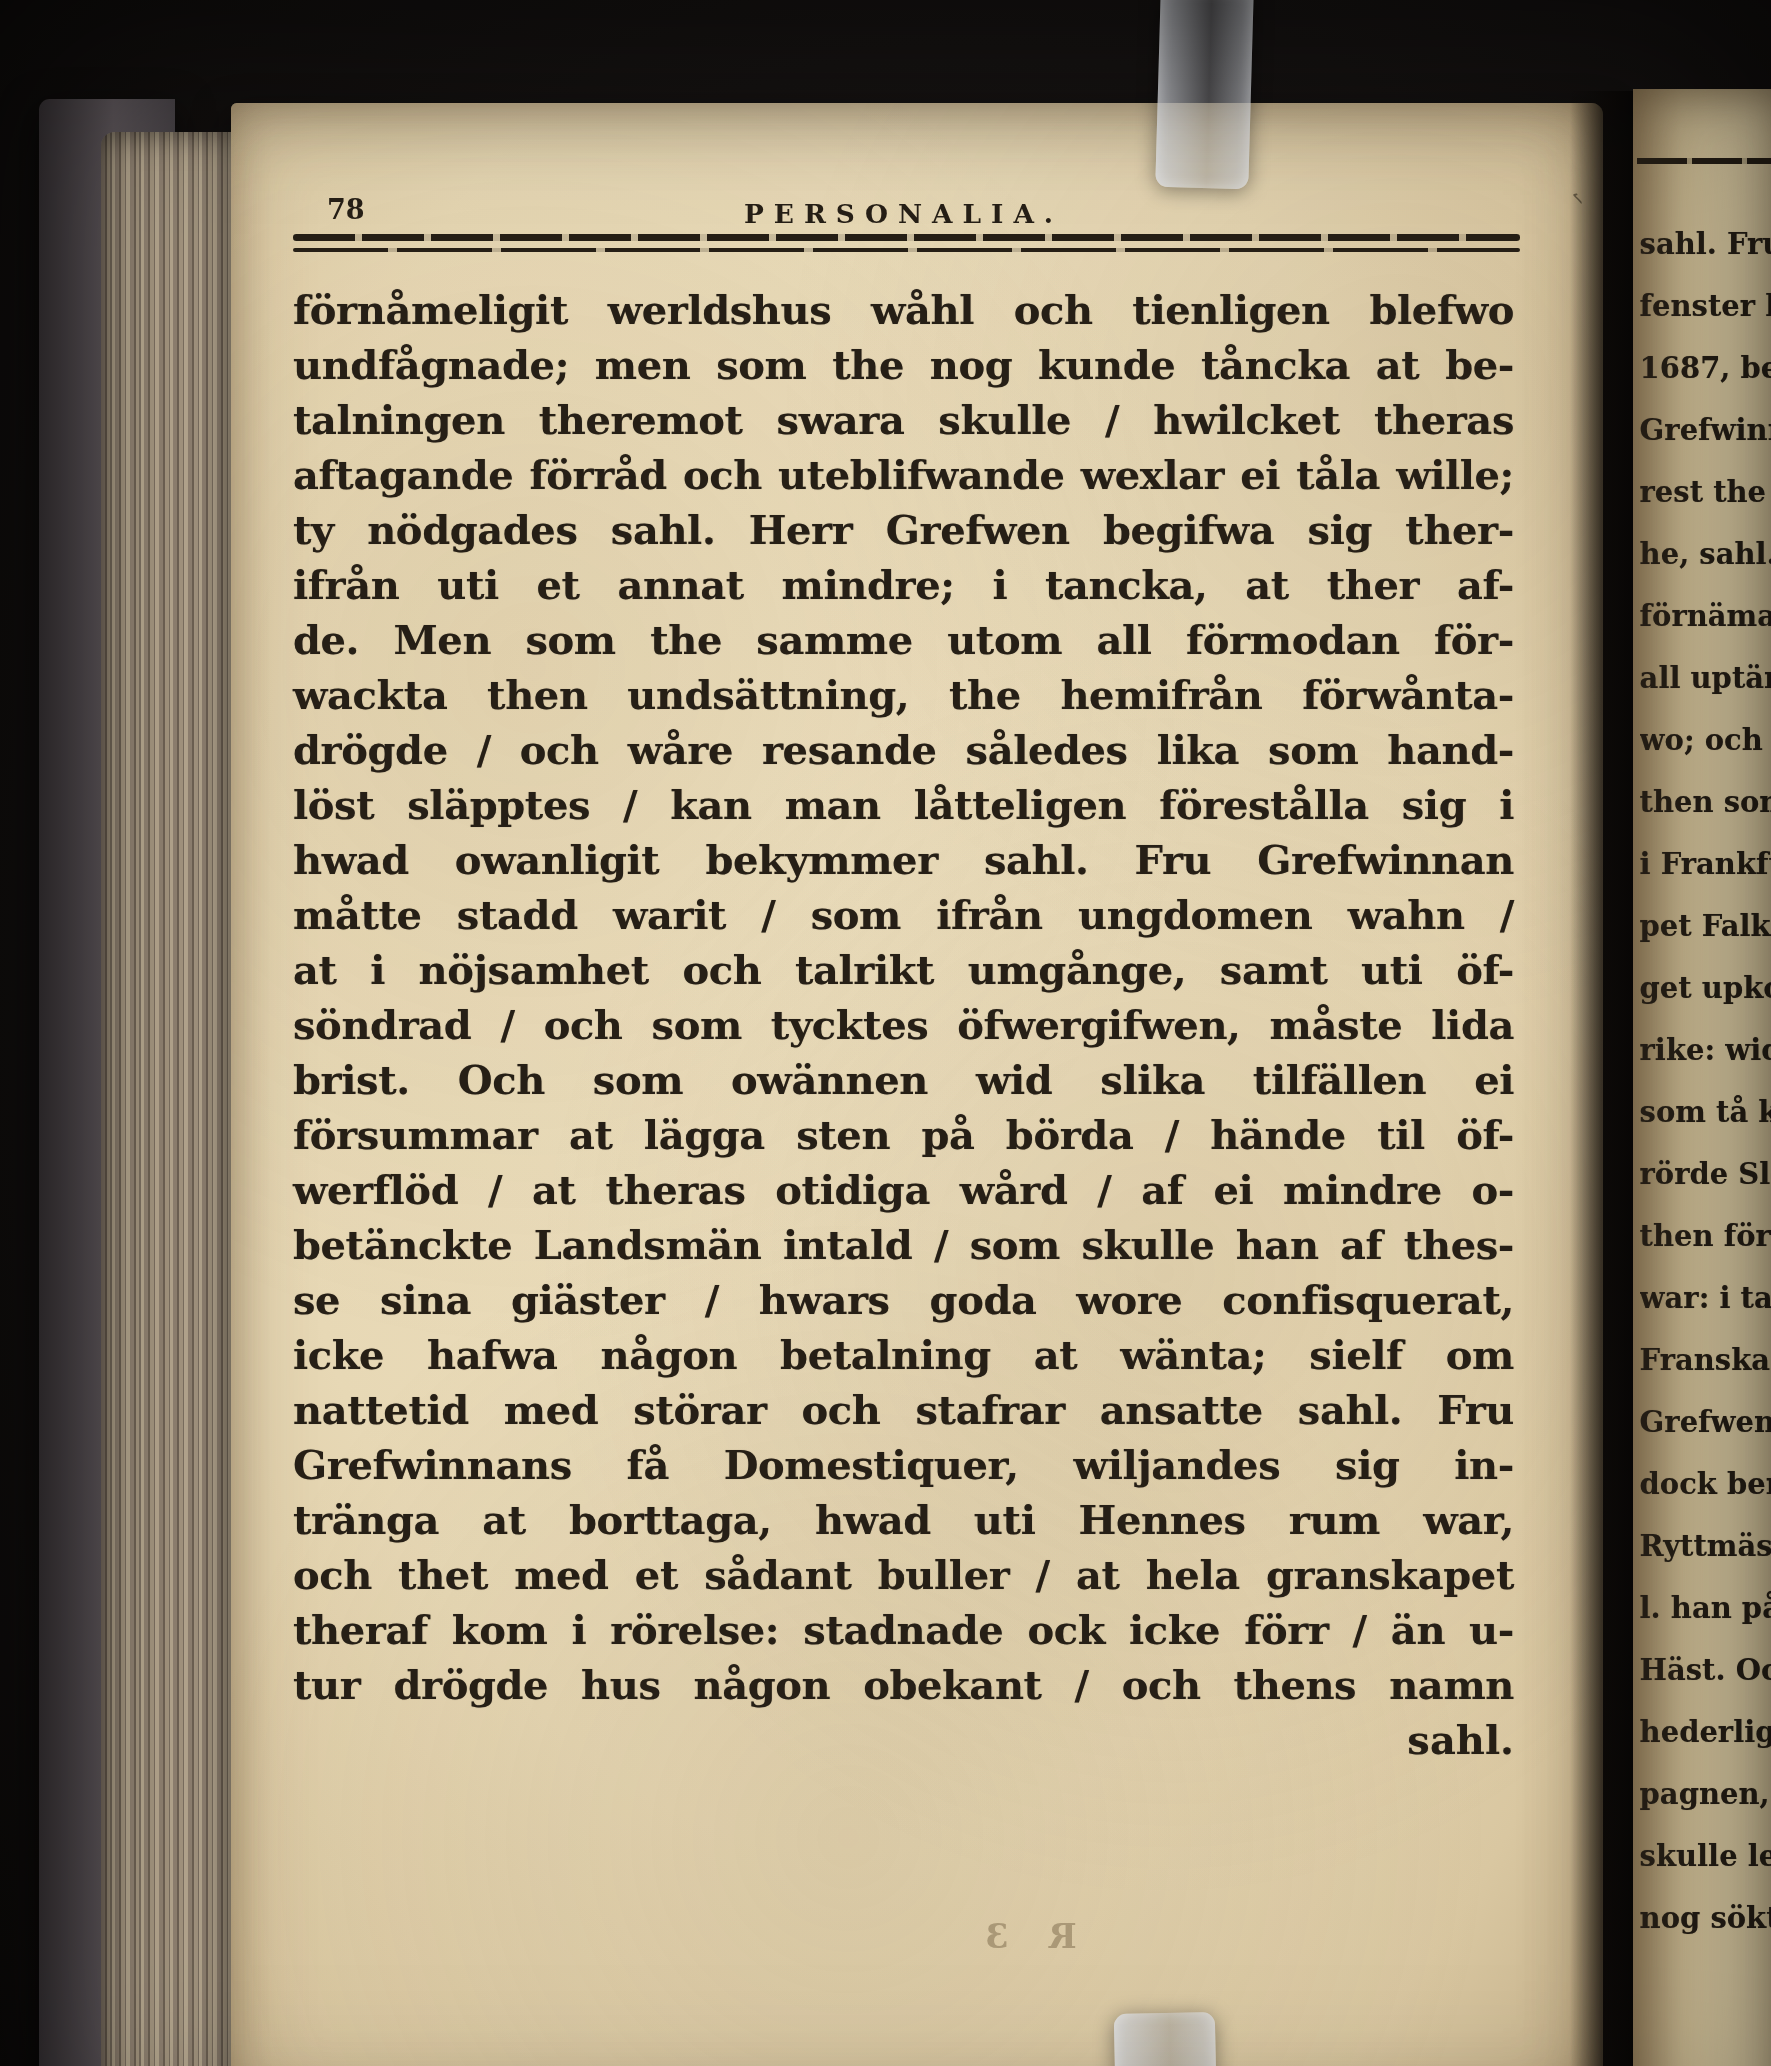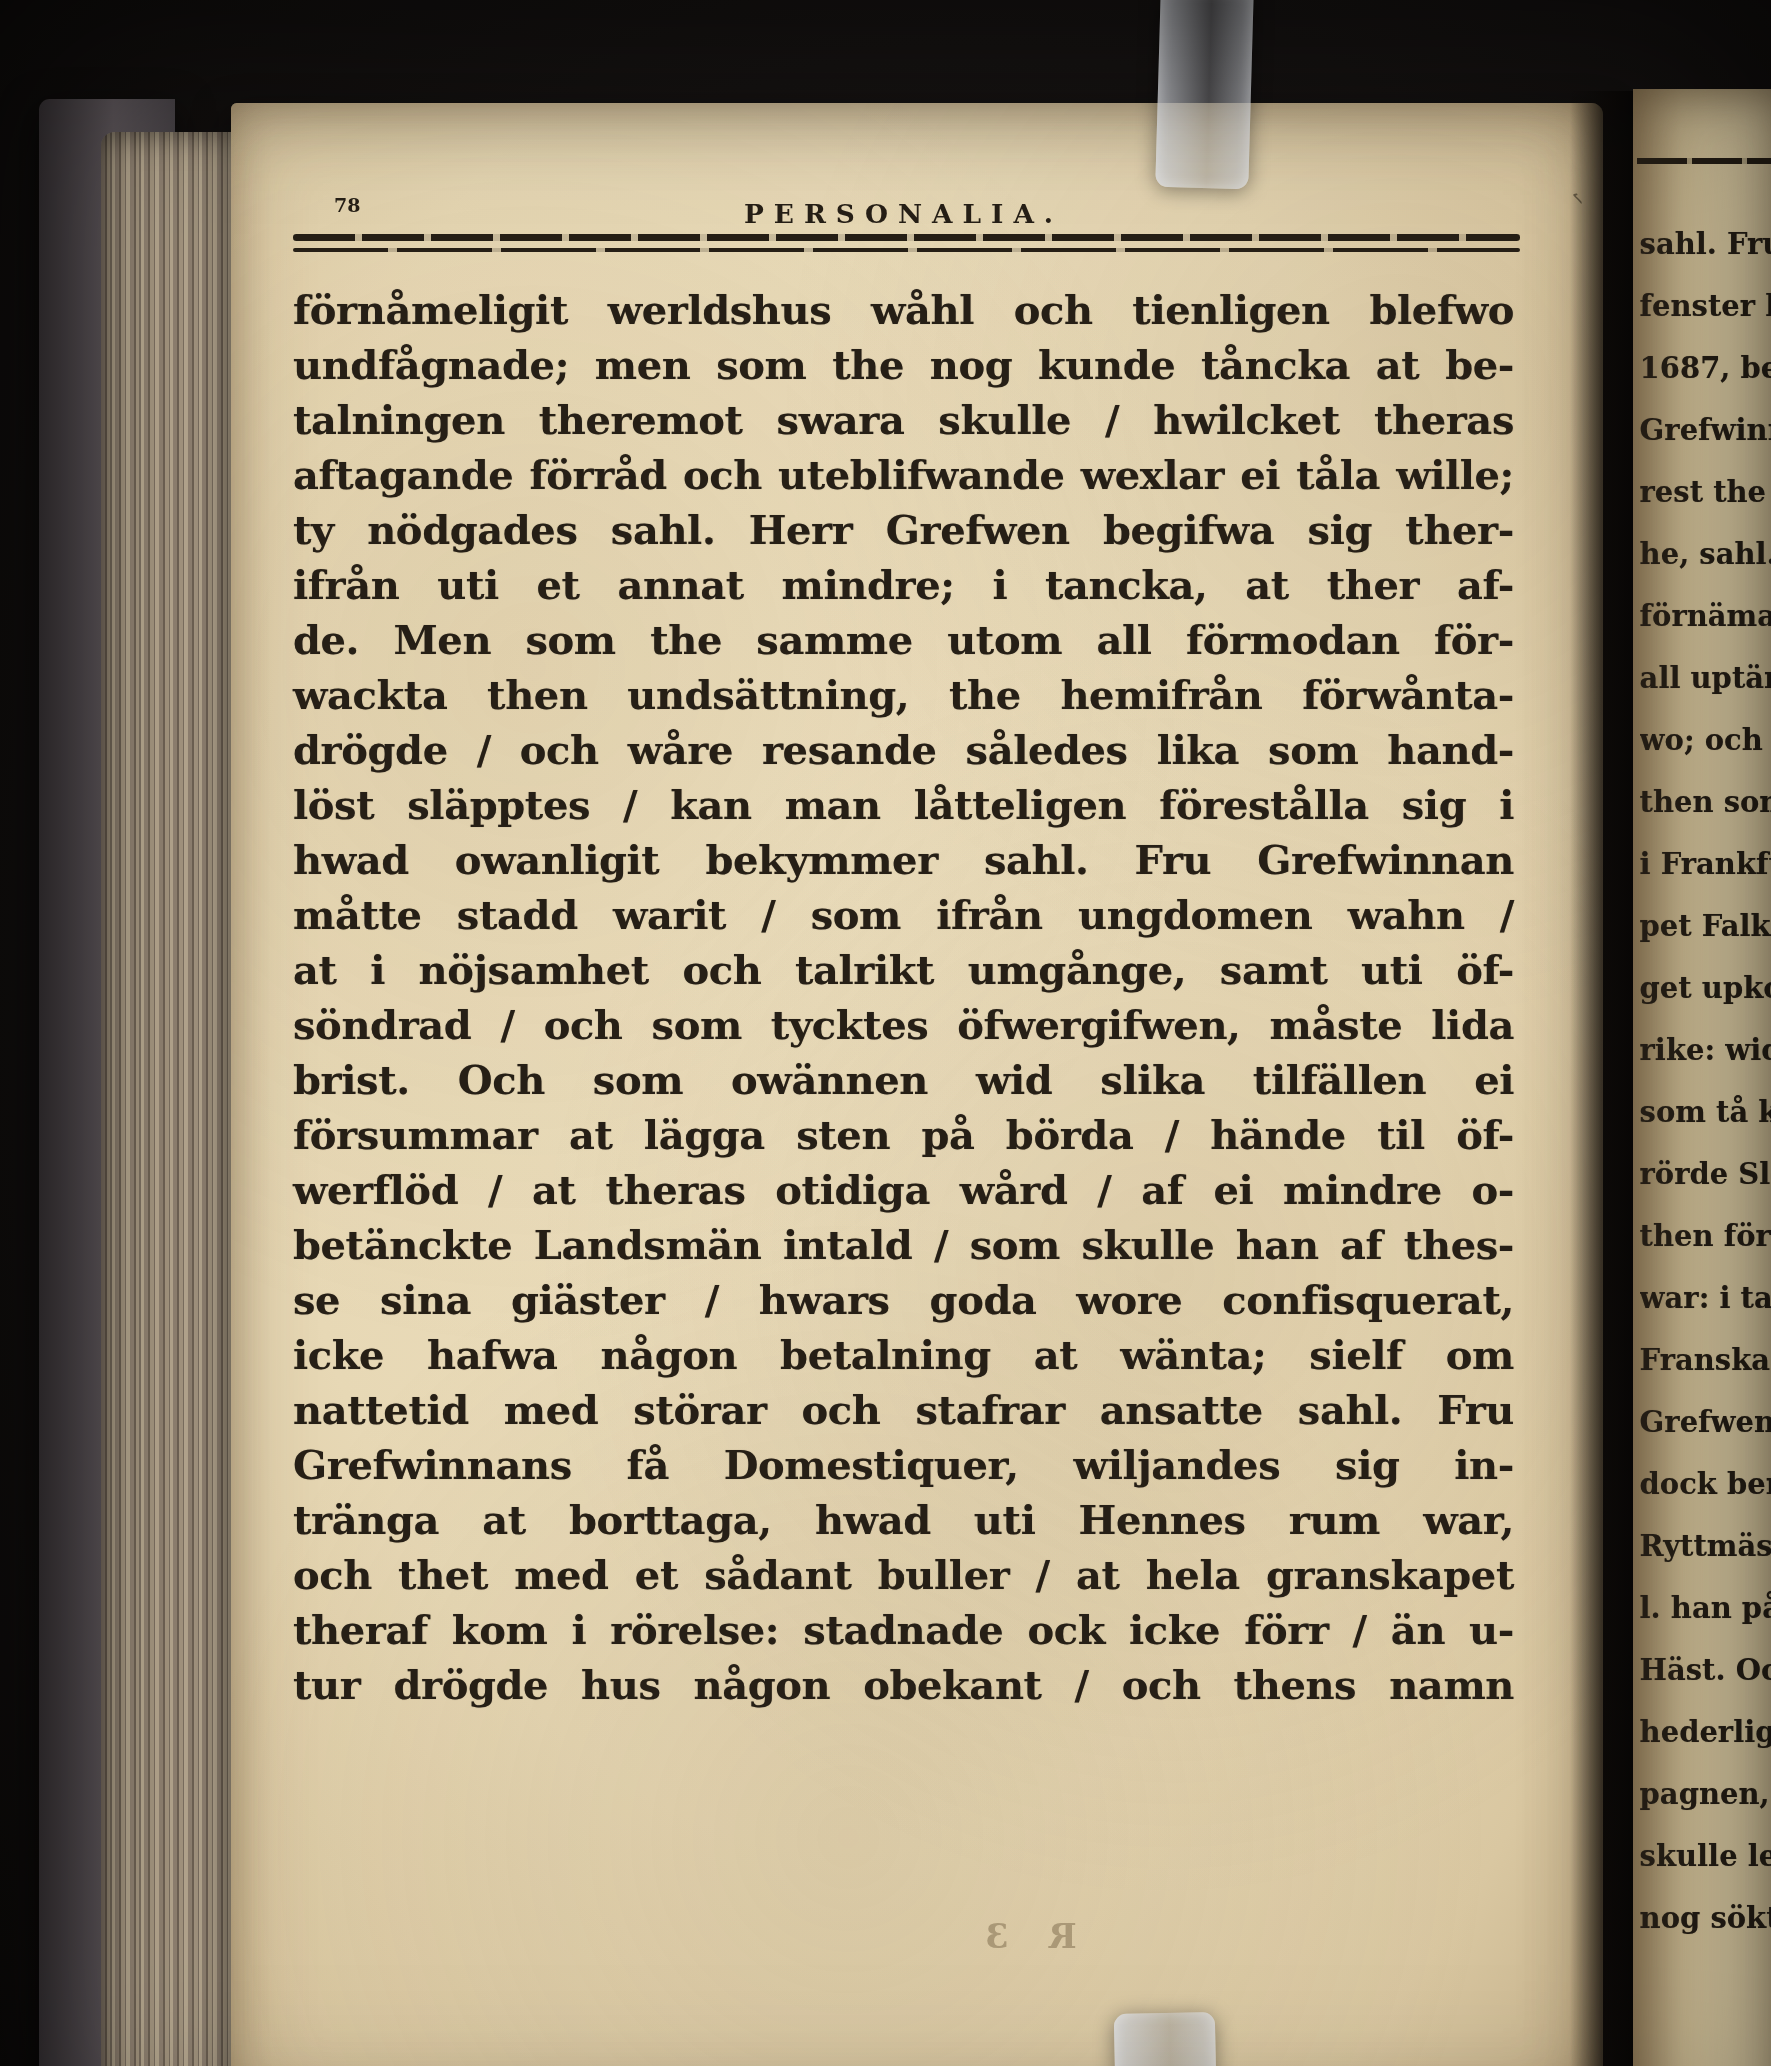--- a/index.html
+++ b/index.html
@@ -51,22 +51,22 @@
     position: absolute; inset: 0; border-radius: inherit;
     background:
       radial-gradient(circle at 22% 28%, rgba(140,108,58,.10), transparent 38%),
       radial-gradient(circle at 68% 58%, rgba(132,100,54,.12), transparent 42%),
       radial-gradient(circle at 45% 86%, rgba(120,92,50,.12), transparent 34%),
       radial-gradient(circle at 85% 15%, rgba(110,84,46,.10), transparent 30%);
     pointer-events: none;
   }
 
   .page-number {
-    position: absolute; left: 103px; top: 91px;
-    font-size: 19px; font-weight: bold; color: var(--ink, #261f16);
+    position: absolute; left: 96px; top: 91px;
+    font-size: 27px; font-weight: bold; color: var(--ink, #261f16);
   }
   .running-header {
     position: absolute; left: 62px; right: 89px; top: 83px;
     text-align: center;
     font-size: 26.4px; font-weight: bold; letter-spacing: 10px;
     color: var(--ink, #261f16);
     margin-top: 12px;
   }
   .marginal-mark {
     position: absolute; left: 1339px; top: 85px;
@@ -198,20 +198,21 @@
         <div class="text-line">betänckte Landsmän intald / som skulle han af thes-</div>
         <div class="text-line">se sina giäster / hwars goda wore confisquerat,</div>
         <div class="text-line">icke hafwa någon betalning at wänta; sielf om</div>
         <div class="text-line">nattetid med störar och stafrar ansatte sahl. Fru</div>
         <div class="text-line">Grefwinnans få Domestiquer, wiljandes sig in-</div>
         <div class="text-line">tränga at borttaga, hwad uti Hennes rum war,</div>
         <div class="text-line">och thet med et sådant buller / at hela granskapet</div>
         <div class="text-line">theraf kom i rörelse: stadnade ock icke förr / än u-</div>
         <div class="text-line">tur drögde hus någon obekant / och thens namn</div>
       </div>
+    <div class="catchword-line">sahl.</div>
   </div>
   <div class="signature-mark">R 3</div>
 </div>
 
 <div class="gutter-shadow"></div>
 
 <div class="right-page">
   <div class="right-page-rule"></div>
   <div class="right-frags">
       <div class="frag-line">sahl. Fru</div>

